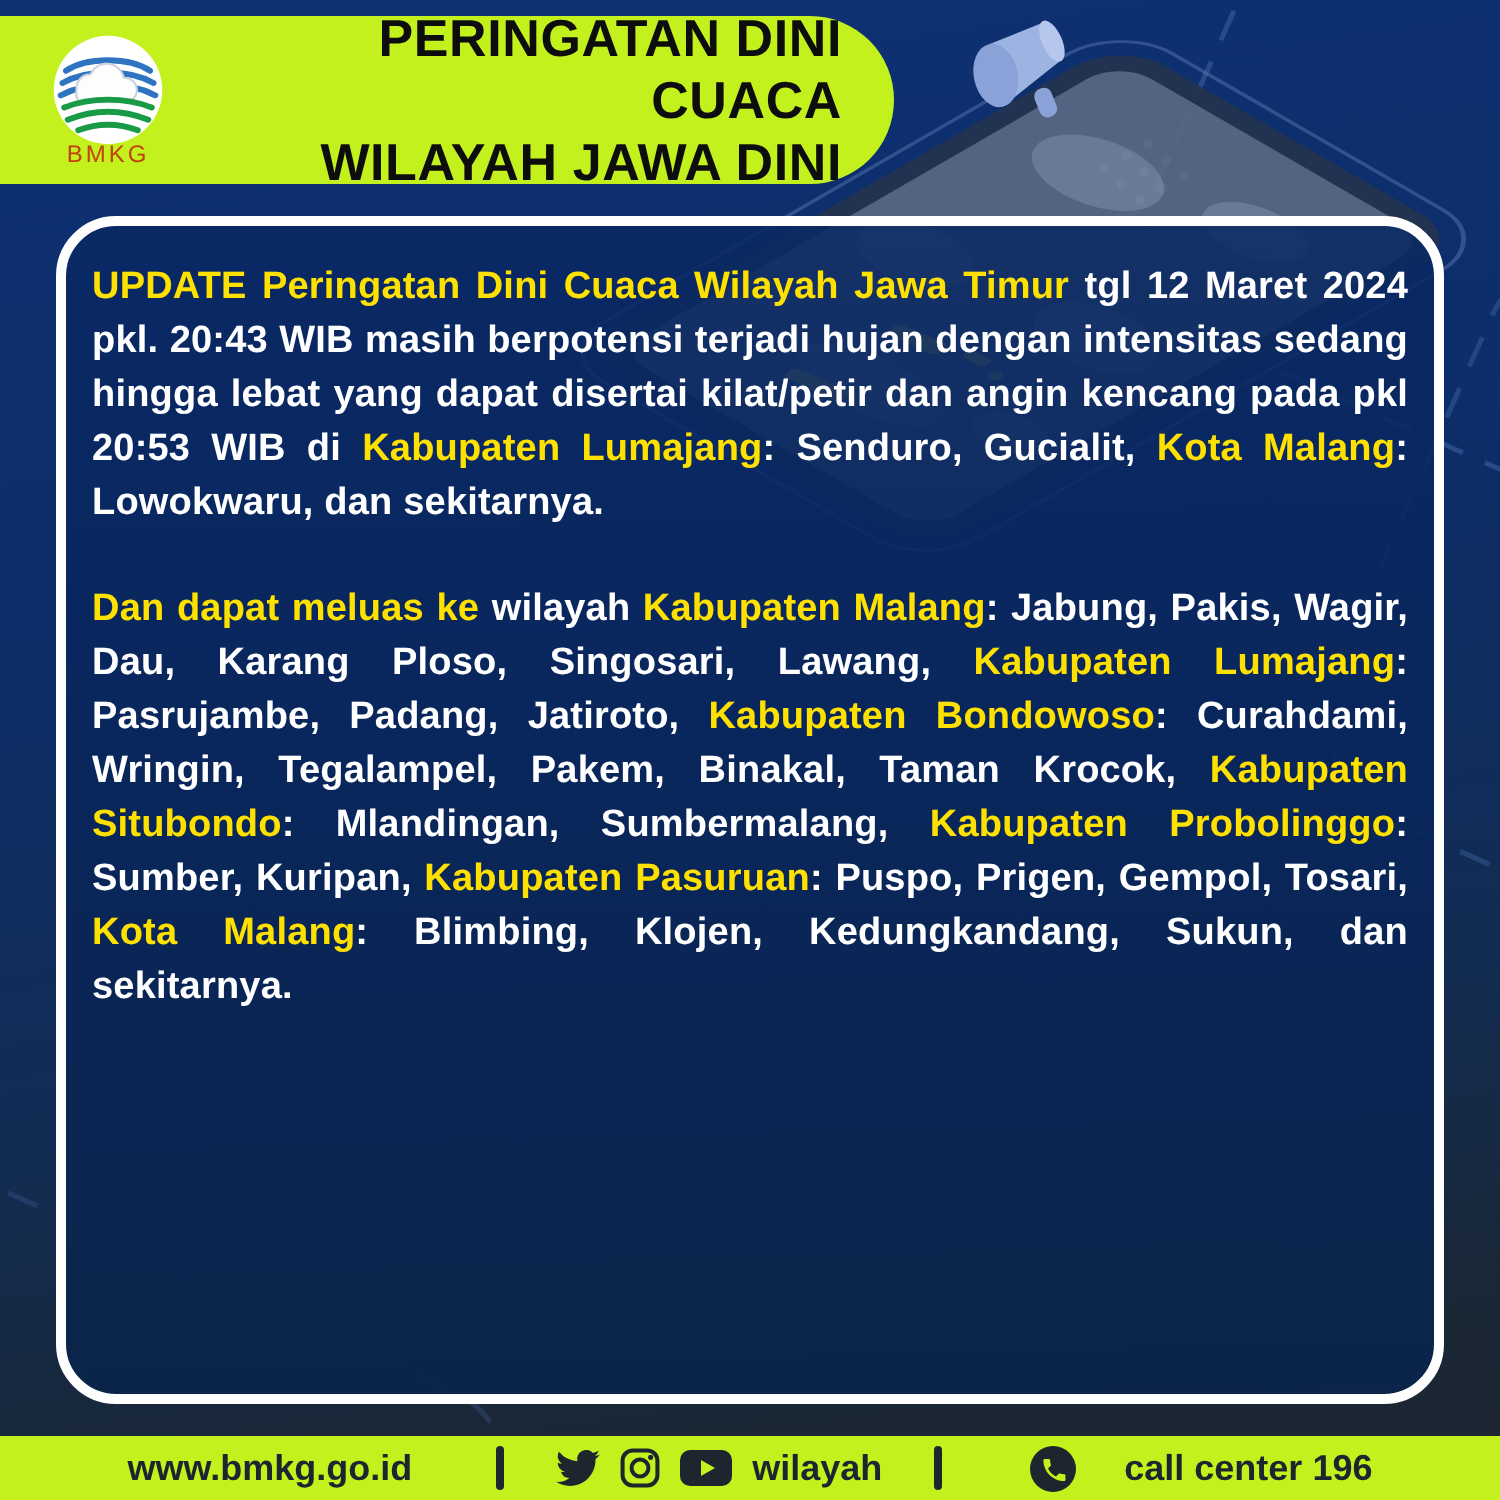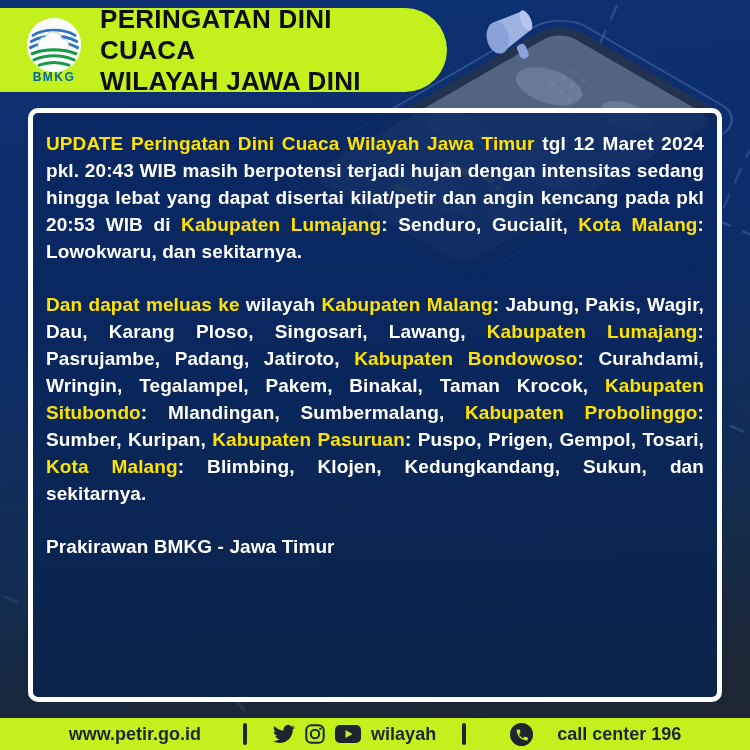--- a/index.html
+++ b/index.html
@@ -9,27 +9,27 @@
     background:linear-gradient(172deg,#0e3174 0%,#0c2d68 38%,#122c52 68%,#1a2736 88%,#1d2630 100%);
   }
   .bg-art{position:absolute;inset:0;}
   
   .banner{
     position:absolute;left:0;top:8px;width:447px;height:84px;
     background:#c3f11d;border-radius:0 44px 44px 0;
     display:flex;align-items:center;z-index:3;
   }
   .logo-wrap{width:92px;display:flex;flex-direction:column;align-items:center;margin-left:8px;}
-  .logo-label{font-size:12px;font-weight:bold;color:#0369a1;letter-spacing:1.5px;margin-top:-3px;}
-  .banner-title{flex:1;text-align:left;padding-right:26px;font-weight:bold;
+  .logo-label{font-size:12px;font-weight:normal;color:#c2410c;letter-spacing:1.5px;margin-top:-3px;}
+  .banner-title{flex:1;text-align:right;padding-right:26px;font-weight:bold;
     font-size:26px;line-height:31px;color:#0d0d0d;letter-spacing:.3px;}
   
   .card{
     position:absolute;left:28px;top:108px;width:694px;height:594px;box-sizing:border-box;
-    border:5px solid #ffffff;border-radius:10px;
+    border:5px solid #ffffff;border-radius:30px;
     background:linear-gradient(180deg,rgba(9,40,99,.86) 0%,rgba(9,38,92,.92) 45%,rgba(10,36,74,.94) 100%);
     padding:17px 13px;z-index:2;
   }
   .para{margin:0 0 26px 0;text-align:justify;font-weight:bold;font-size:19px;
     line-height:27px;letter-spacing:.1px;}
   .para:last-child{margin-bottom:0;}
   .hl{color:#ffe100;}
   .wt{color:#ffffff;}
   
   .footer{
@@ -118,26 +118,25 @@
     <div class="banner-title">
       <div>PERINGATAN DINI CUACA</div>
       <div>WILAYAH JAWA DINI</div>
     </div>
   </div>
 
   <div class="card">
     <div>
         <p class="para"><span class="hl">UPDATE Peringatan Dini Cuaca Wilayah Jawa Timur</span><span class="wt"> tgl 12 Maret 2024 pkl. 20:43 WIB masih berpotensi terjadi hujan dengan intensitas sedang hingga lebat yang dapat disertai kilat/petir dan angin kencang pada pkl 20:53 WIB di </span><span class="hl">Kabupaten Lumajang</span><span class="wt">: Senduro, Gucialit, </span><span class="hl">Kota Malang</span><span class="wt">: Lowokwaru, dan sekitarnya.</span></p>
         <p class="para"><span class="hl">Dan dapat meluas ke</span><span class="wt"> wilayah </span><span class="hl">Kabupaten Malang</span><span class="wt">: Jabung, Pakis, Wagir, Dau, Karang Ploso, Singosari, Lawang, </span><span class="hl">Kabupaten Lumajang</span><span class="wt">: Pasrujambe, Padang, Jatiroto, </span><span class="hl">Kabupaten Bondowoso</span><span class="wt">: Curahdami, Wringin, Tegalampel, Pakem, Binakal, Taman Krocok, </span><span class="hl">Kabupaten Situbondo</span><span class="wt">: Mlandingan, Sumbermalang, </span><span class="hl">Kabupaten Probolinggo</span><span class="wt">: Sumber, Kuripan, </span><span class="hl">Kabupaten Pasuruan</span><span class="wt">: Puspo, Prigen, Gempol, Tosari, </span><span class="hl">Kota Malang</span><span class="wt">: Blimbing, Klojen, Kedungkandang, Sukun, dan sekitarnya.</span></p>
-        <p class="para"><span class="wt">Prakirawan BMKG - Jawa Timur</span></p>
       </div>
   </div>
 
   <div class="footer">
-    <span class="f-site">www.petir.go.id</span>
+    <span class="f-site">www.bmkg.go.id</span>
     <span class="f-div"></span>
     <span class="f-icons">
       <svg class="icon" width="22" height="22" viewBox="0 0 24 24" fill="#1d262e">
         <path d="M23.95 4.57c-.88.39-1.83.65-2.82.77a4.94 4.94 0 0 0 2.16-2.72c-.95.56-2 .96-3.13 1.18A4.92 4.92 0 0 0 11.7 8.29 13.94 13.94 0 0 1 1.64 3.16a4.92 4.92 0 0 0 1.52 6.57 4.9 4.9 0 0 1-2.23-.62v.06c0 2.39 1.7 4.38 3.95 4.83a4.9 4.9 0 0 1-2.21.08 4.93 4.93 0 0 0 4.6 3.42A9.87 9.87 0 0 1 0 19.54a13.9 13.9 0 0 0 7.55 2.21c9.05 0 14-7.5 14-13.99l-.02-.63a9.9 9.9 0 0 0 2.42-2.56z"></path>
       </svg>
       <svg class="icon" width="22" height="22" viewBox="0 0 24 24" fill="none" stroke="#1d262e" stroke-width="2.2">
         <rect x="2.5" y="2.5" width="19" height="19" rx="5.5"></rect>
         <circle cx="12" cy="12" r="4.6"></circle>
         <circle cx="17.8" cy="6.2" r="1.4" fill="#1d262e" stroke="none"></circle>
       </svg>

